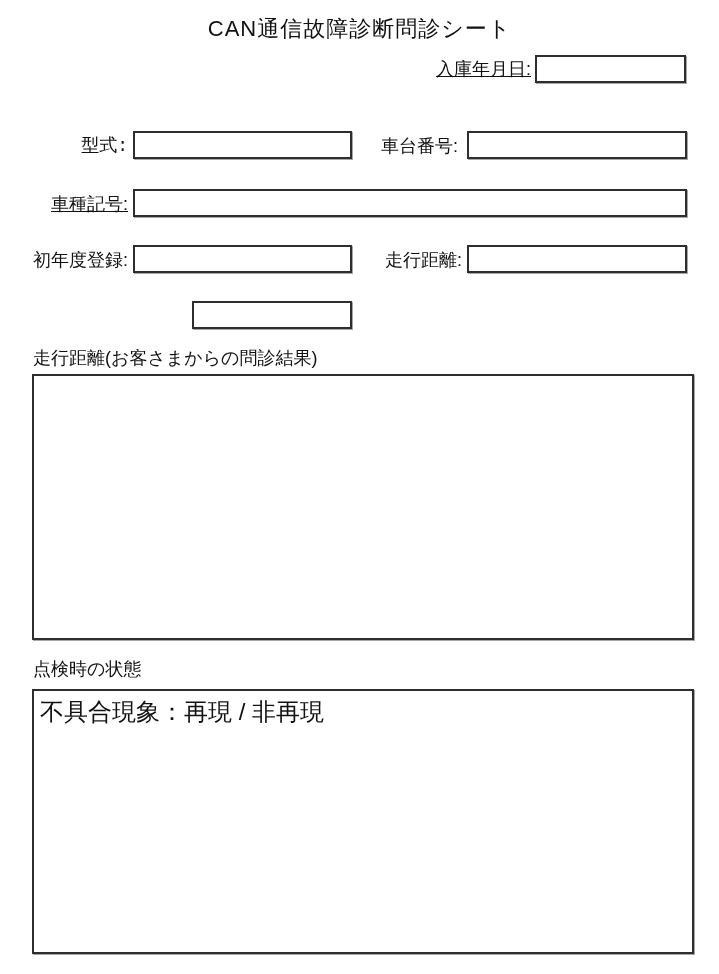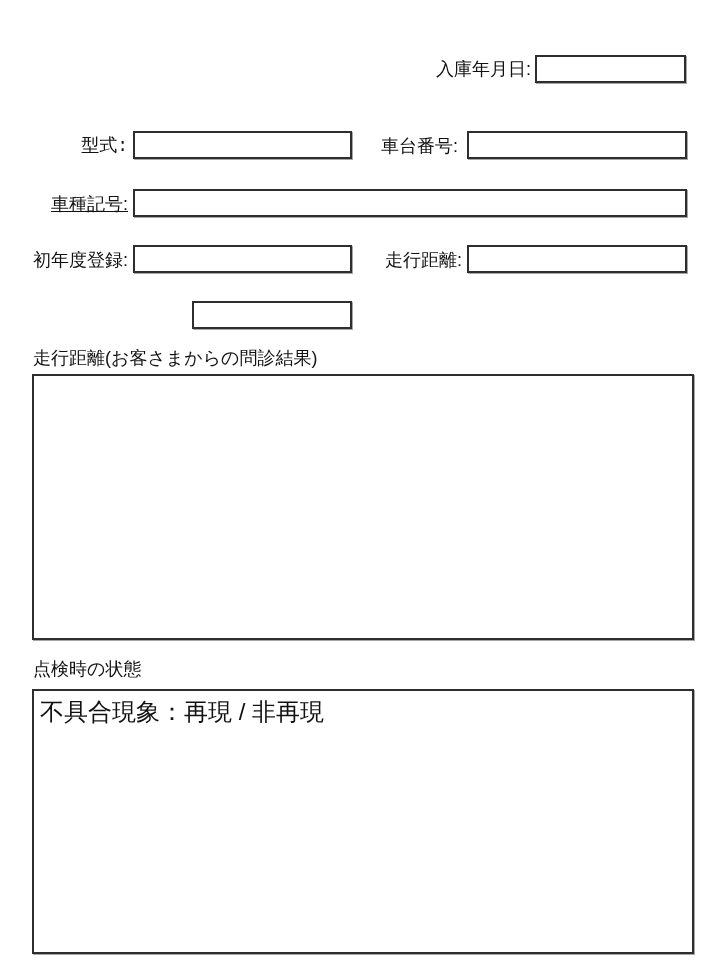--- a/index.html
+++ b/index.html
@@ -63,22 +63,23 @@
     line-height: 24px;
     padding: 9px 6px;
     white-space: nowrap;
   }
 </style>
 </head>
 <body>
 
 <div class="sheet">
 
+  <div class="title">CAN通信故障診断問診シート</div>
 
-  <div class="lbl" style="right:188px; top:59px;">入庫年月日:</div>
+  <div class="lbl" style="right:188px; top:59px;text-decoration:underline;">入庫年月日:</div>
   <input class="box" style="left: 535px; top: 55px; width: 151px;" value="">
 
   <div class="lbl" style="right:591px; top:136px;font-family:Liberation Mono, monospace;">型式:</div>
   <input class="box" style="left: 133px; top: 131px; width: 219px;" value="">
 
   <div class="lbl" style="right:261px; top:136px;">車台番号:</div>
   <input class="box" style="left: 467px; top: 131px; width: 220px;" value="">
 
   <div class="lbl" style="right:591px; top:194px;text-decoration:underline;">車種記号:</div>
   <input class="box" style="left: 133px; top: 189px; width: 554px;" value="">

